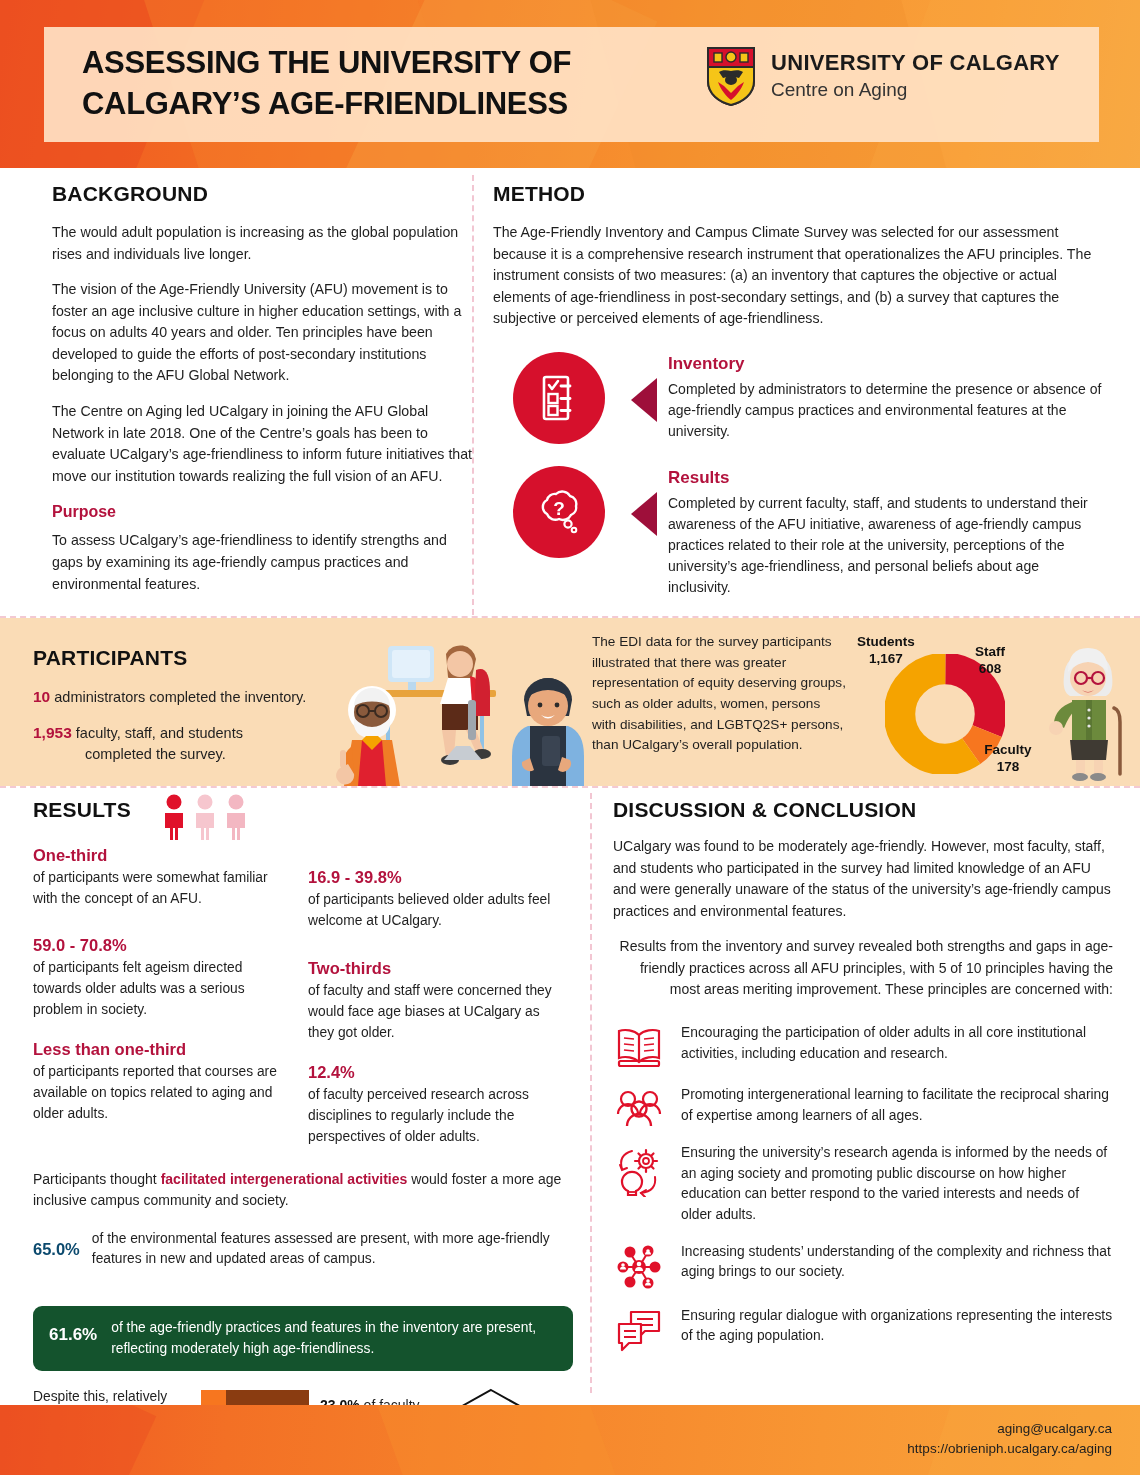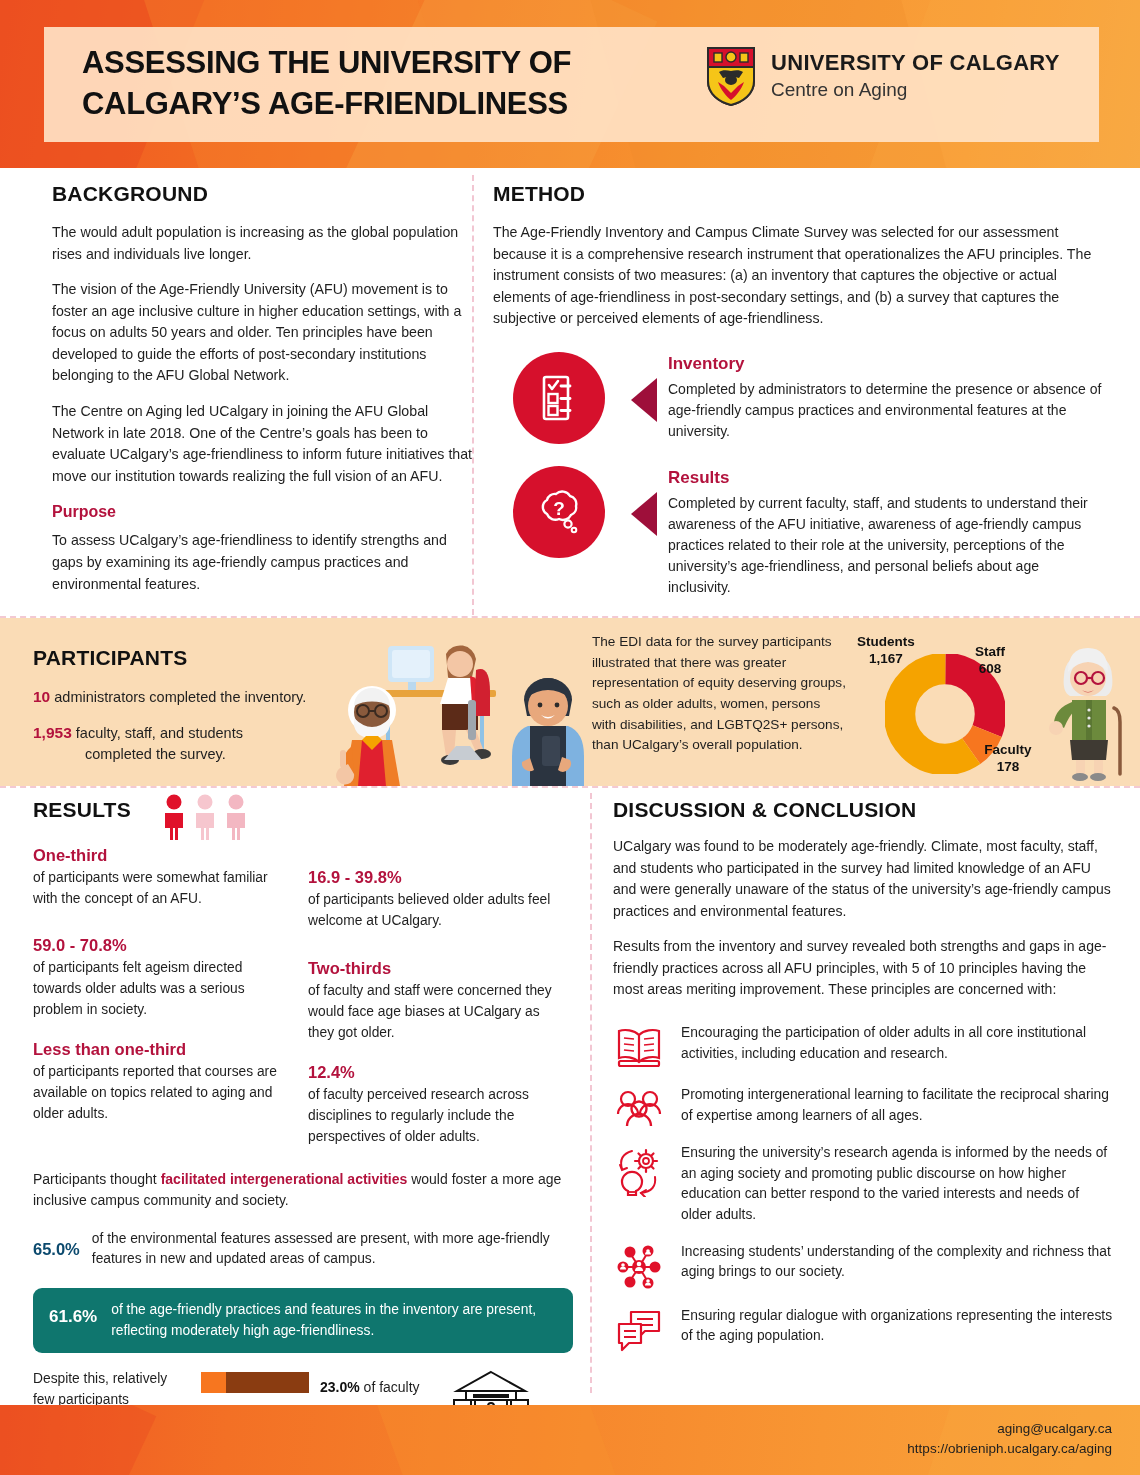--- a/index.html
+++ b/index.html
@@ -89,37 +89,37 @@
   .r-grid { display:flex; gap:20px; margin-top:6px; }
   .r-col { width:255px; }
   .r-stat { margin-bottom:19px; }
   .r-big { font-size:16.5px; font-weight:bold; color:#b3123d; margin-bottom:3px;}
   .r-small { font-size:13.8px; line-height:1.5; color:#1f1f1f;}
   .r-note { font-size:14px; line-height:1.5; color:#1f1f1f; margin-top:2px;}
   .pct-row { display:flex; gap:12px; margin-top:18px; align-items:flex-start;}
   .pct-num { font-size:16.5px; font-weight:bold; color:#0c4a6e; white-space:nowrap; padding-top:11px;text-align:right;}
   .pct-txt { font-size:13.8px; line-height:1.5; color:#1f1f1f; flex:1;}
   .callout {
-    margin-top:18px; background:#0f766e; border-radius:9px; color:#fff;
+    margin-top:36px; background:#14532d; border-radius:9px; color:#fff;
     padding:12px 16px; display:flex; gap:14px; align-items:flex-start;
   }
   .callout-num { font-size:17px; font-weight:bold; padding-top:7px; white-space:nowrap;}
   .callout-txt { font-size:13.8px; line-height:1.5;}
   .bottom-row { display:flex; gap:18px; margin-top:16px; align-items:flex-start;}
   .bottom-left { width:150px; font-size:13.8px; line-height:1.52; color:#1f1f1f;}
   .bars { width:230px; }
   .bar-line { display:flex; align-items:center; gap:11px; margin-bottom:9px;}
   .bar-track { width:108px; height:21px; display:flex; overflow:hidden;}
   .bar-lbl { font-size:14px; color:#1f1f1f;margin-top:10px;}
   .bar-lbl b { font-weight:bold; color:#111;}
 
   
   .sec-disc { position:absolute; left:613px; top:798px; width:500px; }
   .d-body { font-size:14px; line-height:1.54; color:#1f1f1f; }
-  .d-body + .d-body { margin-top:14px; }
+  .d-body + .d-body { margin-top:14px;text-align:right; }
   .prin { display:flex; gap:16px; margin-top:16px; align-items:flex-start;}
   .prin-icon { width:52px; flex:none; display:flex; justify-content:center; padding-top:2px;}
   .prin-txt { flex:1; font-size:13.8px; line-height:1.5; color:#1f1f1f;}
 
   
   .footer {
     position:absolute; left:0; top:1405px; width:1140px; height:70px;
     background: linear-gradient(95deg,#ef5622 0%, #f37025 20%, #f6862c 48%, #f89633 72%, #f9a53d 100%);
     overflow:hidden;
   }
@@ -163,21 +163,21 @@
   </div>
 
   <div class="vdash-1"></div>
   <div class="hdash-1"></div>
   <div class="hdash-2"></div>
   <div class="vdash-2"></div>
 
   <div class="sec-bg">
     <div class="h2">BACKGROUND</div>
     <p class="body-p" style="margin-top:16px">The would adult population is increasing as the global population rises and individuals live longer.</p>
-    <p class="body-p">The vision of the Age-Friendly University (AFU) movement is to foster an age inclusive culture in higher education settings, with a focus on adults 50 years and older. Ten principles have been developed to guide the efforts of post-secondary institutions belonging to the AFU Global Network.</p>
+    <p class="body-p">The vision of the Age-Friendly University (AFU) movement is to foster an age inclusive culture in higher education settings, with a focus on adults 40 years and older. Ten principles have been developed to guide the efforts of post-secondary institutions belonging to the AFU Global Network.</p>
     <p class="body-p">The Centre on Aging led UCalgary in joining the AFU Global Network in late 2018. One of the Centre’s goals has been to evaluate UCalgary’s age-friendliness to inform future initiatives that move our institution towards realizing the full vision of an AFU.</p>
     <div class="sub-h" style="margin-top:16px">Purpose</div>
     <p class="body-p" style="margin-top:9px">To assess UCalgary’s age-friendliness to identify strengths and gaps by examining its age-friendly campus practices and environmental features.</p>
   </div>
 
   <div class="sec-method">
     <div class="h2">METHOD</div>
     <p class="body-p" style="margin-top:16px">The Age-Friendly Inventory and Campus Climate Survey was selected for our assessment because it is a comprehensive research instrument that operationalizes the AFU principles. The instrument consists of two measures: (a) an inventory that captures the objective or actual elements of age-friendliness in post-secondary settings, and (b) a survey that captures the subjective or perceived elements of age-friendliness.</p>
 
     <div class="m-row" style="margin-top:22px">
@@ -439,21 +439,21 @@
         <rect x="66" y="37" width="9" height="7" fill="none" stroke="#111" stroke-width="1.6"></rect>
         <rect x="9" y="52" width="9" height="7" fill="none" stroke="#111" stroke-width="1.6"></rect>
         <rect x="66" y="52" width="9" height="7" fill="none" stroke="#111" stroke-width="1.6"></rect>
         <rect x="3" y="69" width="78" height="5" fill="none" stroke="#111" stroke-width="2"></rect>
       </svg>
     </div>
   </div>
 
   <div class="sec-disc">
     <div class="h2">DISCUSSION &amp; CONCLUSION</div>
-    <p class="d-body" style="margin-top:14px">UCalgary was found to be moderately age-friendly. Climate, most faculty, staff, and students who participated in the survey had limited knowledge of an AFU and were generally unaware of the status of the university’s age-friendly campus practices and environmental features.</p>
+    <p class="d-body" style="margin-top:14px">UCalgary was found to be moderately age-friendly. However, most faculty, staff, and students who participated in the survey had limited knowledge of an AFU and were generally unaware of the status of the university’s age-friendly campus practices and environmental features.</p>
     <p class="d-body">Results from the inventory and survey revealed both strengths and gaps in age-friendly practices across all AFU principles, with 5 of 10 principles having the most areas meriting improvement. These principles are concerned with:</p>
 
     <div class="prin" style="margin-top:22px">
       <div class="prin-icon">
         <svg width="48" height="44" viewBox="0 0 48 44">
           <path d="M24 10 C19 5 10 4 4 6 V33 C10 31 19 32 24 37 C29 32 38 31 44 33 V6 C38 4 29 5 24 10 Z" fill="none" stroke="#e0112a" stroke-width="2.2"></path>
           <line x1="24" y1="10" x2="24" y2="37" stroke="#e0112a" stroke-width="2.2"></line>
           <line x1="9" y1="13" x2="19" y2="14" stroke="#e0112a" stroke-width="1.6"></line>
           <line x1="9" y1="19" x2="19" y2="20" stroke="#e0112a" stroke-width="1.6"></line>
           <line x1="9" y1="25" x2="19" y2="26" stroke="#e0112a" stroke-width="1.6"></line>

